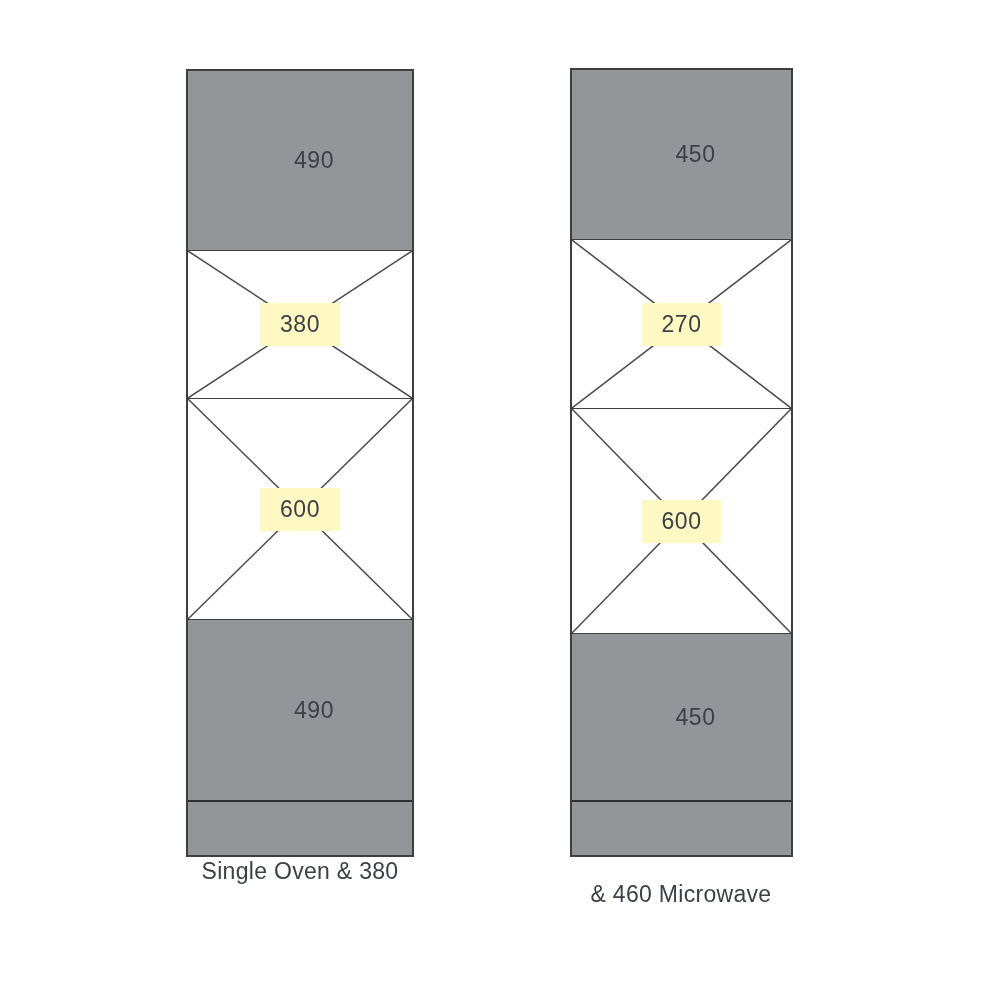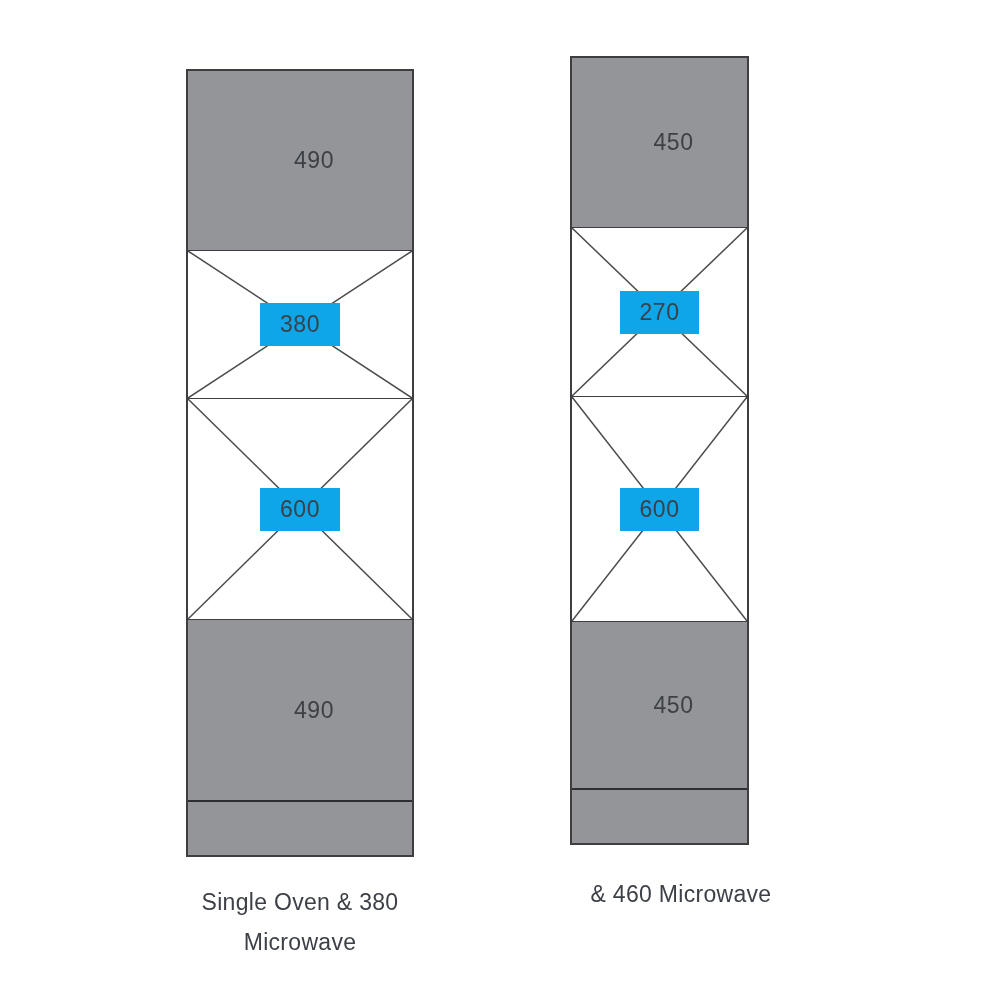--- a/index.html
+++ b/index.html
@@ -62,21 +62,21 @@
     vector-effect: non-scaling-stroke;
   }
   .dim {
     position: relative;
     z-index: 1;
     font-size: 23px;
     color: var(--text);
     letter-spacing: 0.5px;
   }
   .dim.masked {
-    background: #0ea5e9;
+    background: #fef9c3;
     padding: 8px 20px;
   }
   .caption {
     position: absolute;
     text-align: center;
     font-size: 23px;
     line-height: 40px;
     color: var(--text);
     letter-spacing: 0.3px;
   }
@@ -103,21 +103,21 @@
         <line x1="100" y1="0" x2="0" y2="100"></line>
       </svg>
       <span class="dim masked">600</span>
     </div>
     <div class="section panel above-plinth" style="height:182px">
       <span class="dim">490</span>
     </div>
     <div class="section plinth" style="height:53px"></div>
   </div>
 
-  <div class="cabinet" style="left:570px; top:56px; width:179px;">
+  <div class="cabinet" style="left:570px; top:68px; width:223px;">
     <div class="section panel" style="height:170px">
       <span class="dim">450</span>
     </div>
     <div class="section opening" style="height:169px">
       <svg class="xlines" viewBox="0 0 100 100" preserveAspectRatio="none" aria-hidden="true">
         <line x1="0" y1="0" x2="100" y2="100"></line>
         <line x1="100" y1="0" x2="0" y2="100"></line>
       </svg>
       <span class="dim masked">270</span>
     </div>
@@ -127,21 +127,20 @@
         <line x1="100" y1="0" x2="0" y2="100"></line>
       </svg>
       <span class="dim masked">600</span>
     </div>
     <div class="section panel above-plinth" style="height:168px">
       <span class="dim">450</span>
     </div>
     <div class="section plinth" style="height:53px"></div>
   </div>
 
-  <div class="caption" style="left:150px; top:882px; width:300px">
+  <div class="caption" style="left:150px; top:851px; width:300px">
     <div>Single Oven &amp; 380</div>
-    <div>Microwave</div>
   </div>
   <div class="caption" style="left:531px; top:874px; width:300px">
     <div>&amp; 460 Microwave</div>
   </div>
 
 </div>
 
 </body></html>

